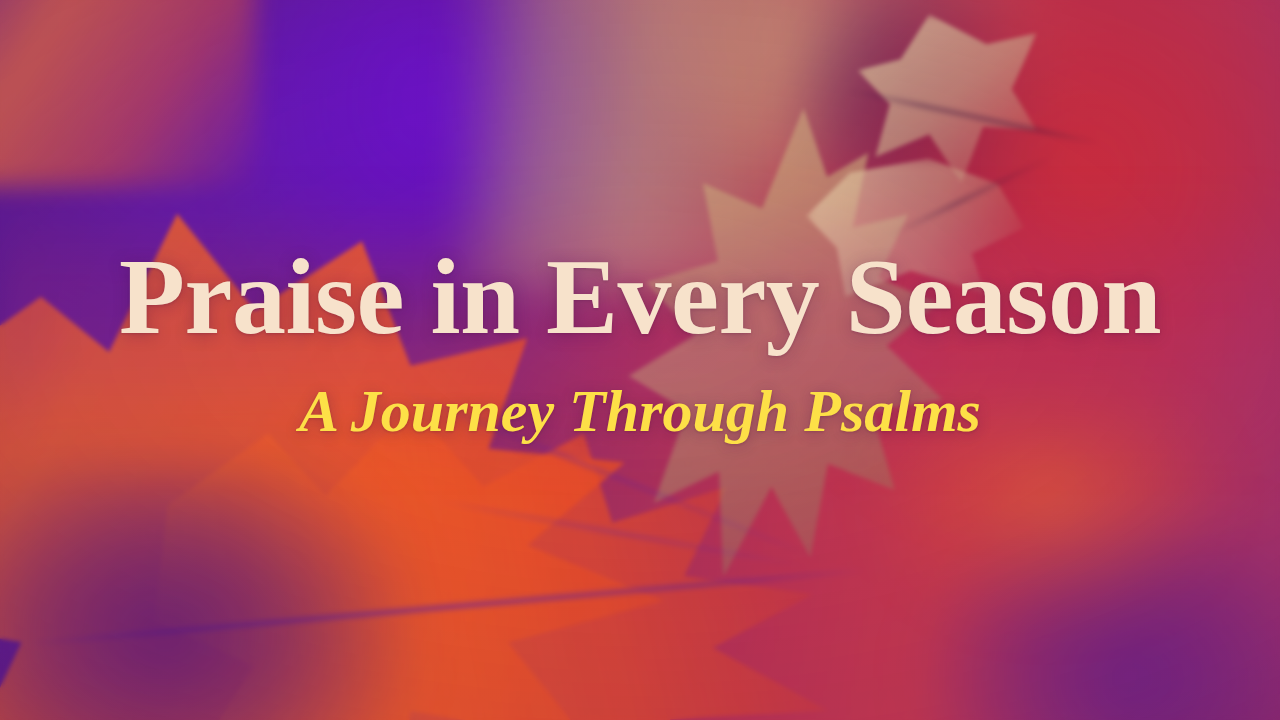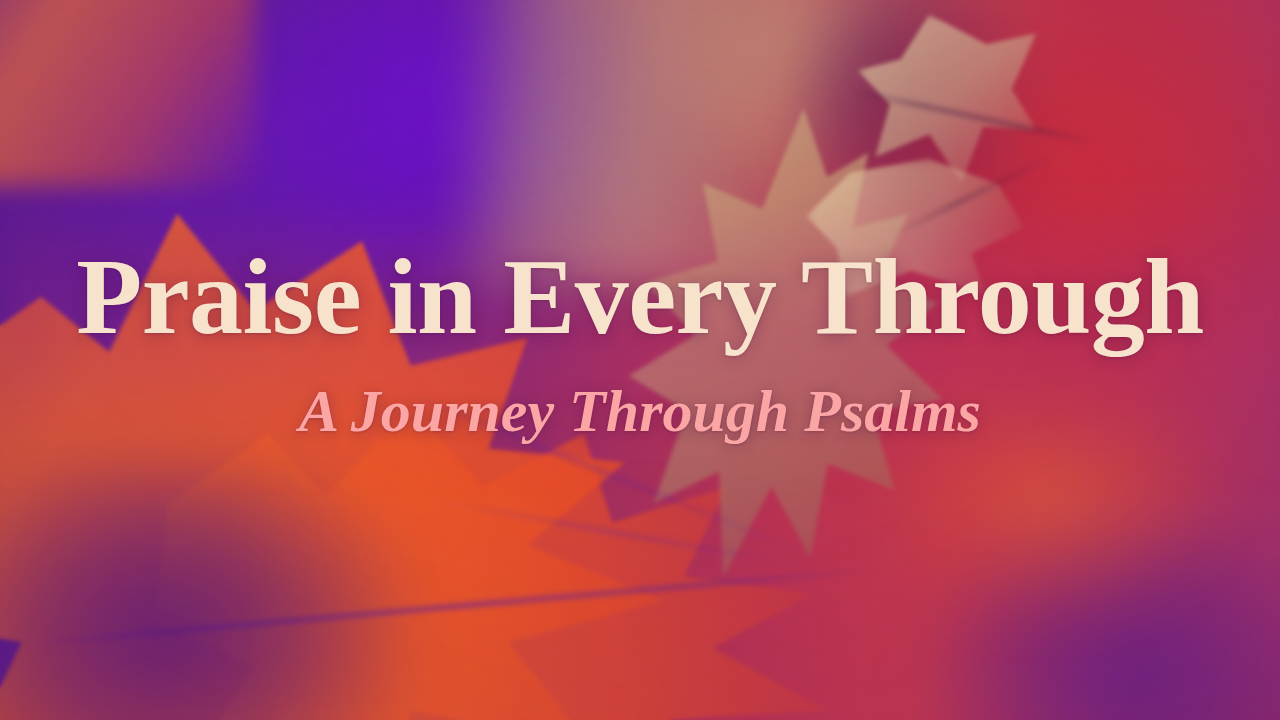--- a/index.html
+++ b/index.html
@@ -416,17 +416,17 @@
   <div class="vein-b"></div>
   <div class="vein-c"></div>
 
   <div class="shadow-bottom-left"></div>
   <div class="shadow-bottom-right"></div>
   <div class="glow-bottom-right"></div>
   <div class="haze-middle"></div>
   <div class="bg-soften"></div>
 
   <div class="text-stack">
-    <div class="main-title" style="color: rgb(247, 226, 203);">Praise in Every Through</div>
-    <div class="subtitle" style="color: #fca5a5;">A Journey Through Psalms</div>
+    <div class="main-title" style="color: rgb(247, 226, 203);">Praise in Every Season</div>
+    <div class="subtitle" style="color: #fde047;">A Journey Through Psalms</div>
   </div>
 
 </div>
 
 </body></html>

